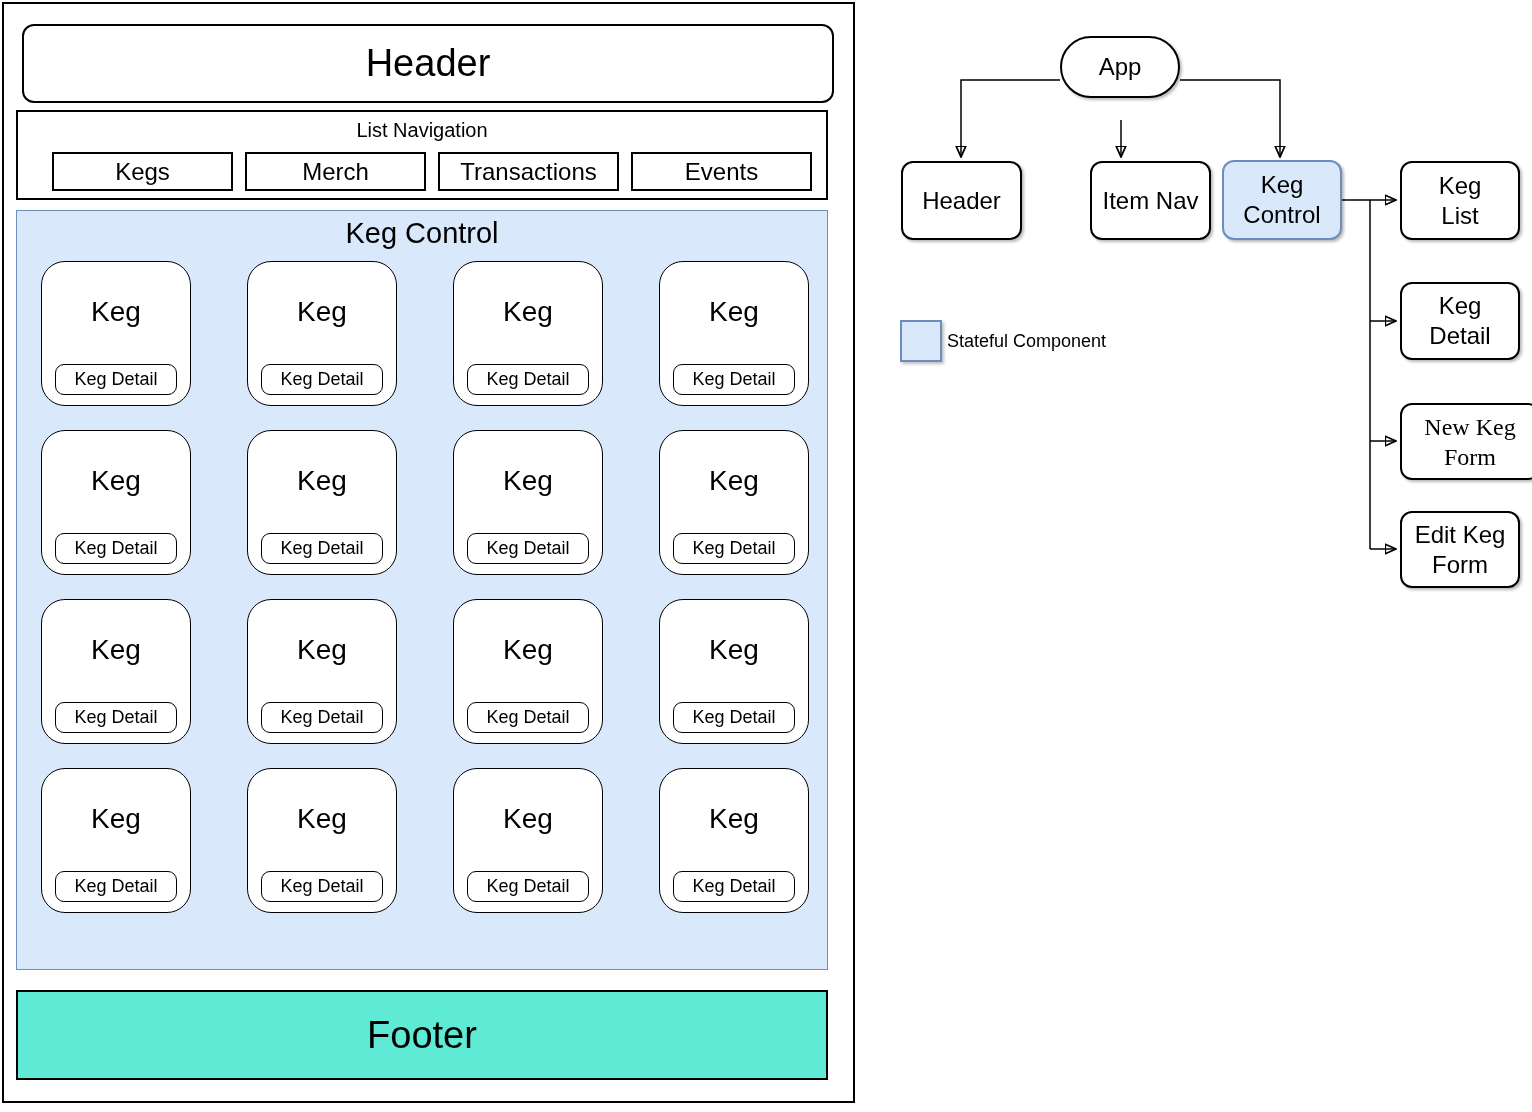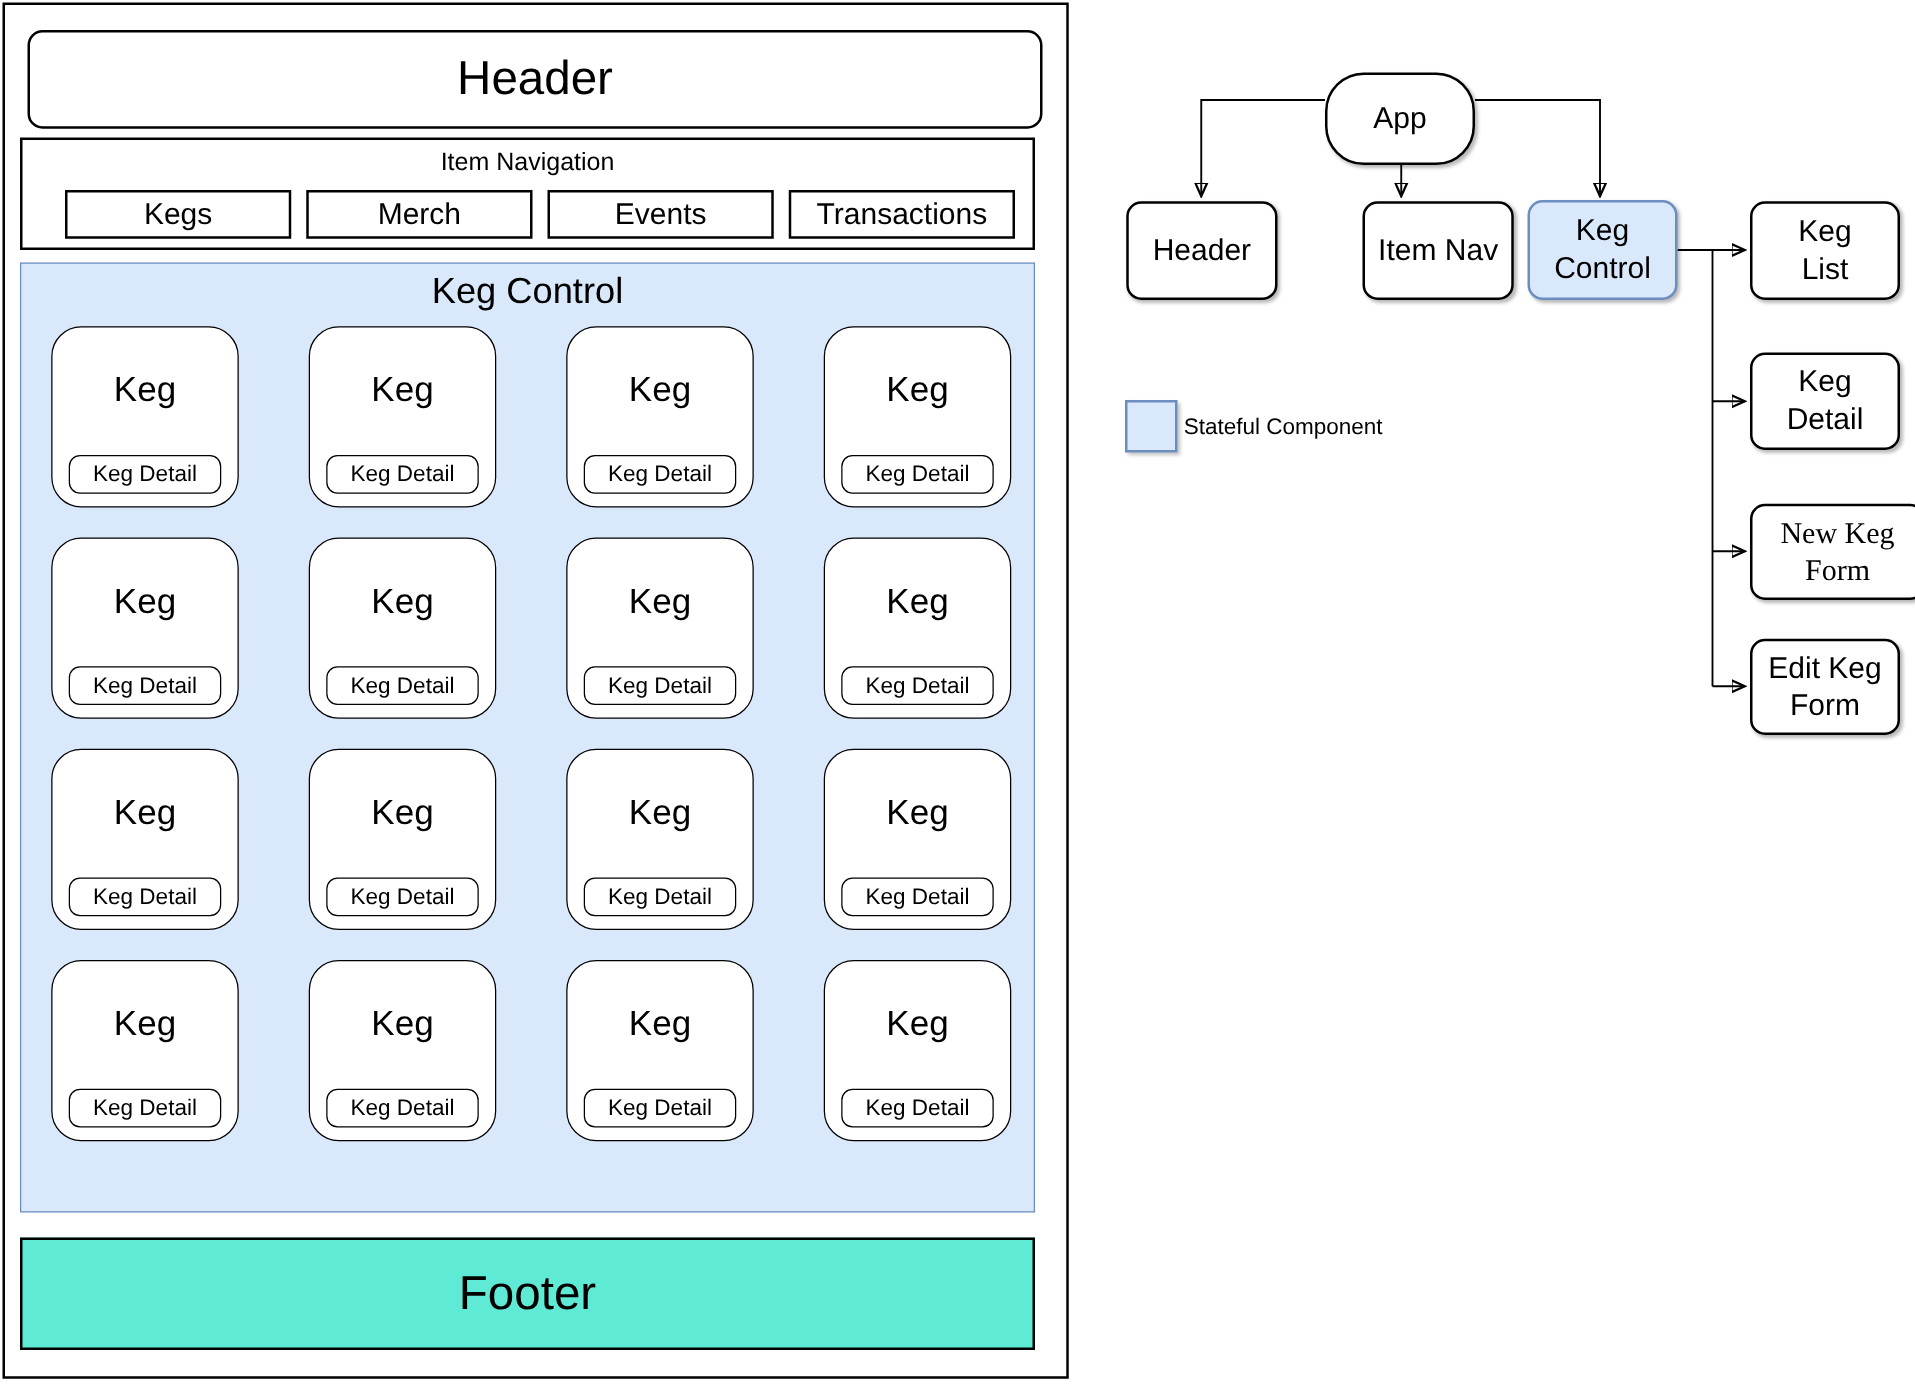--- a/index.html
+++ b/index.html
@@ -111,30 +111,30 @@
 </head>
 <body style="--stateful-fill: #dae8fc; --stateful-border: #6c8ebf;">
 
 <div class="wireframe">
 
   <div class="wf-header">
     <span>Header</span>
   </div>
 
   <div class="wf-nav">
-    <div class="wf-nav-title">Item Navigation</div>
+    <div class="wf-nav-title">List Navigation</div>
     <div class="wf-nav-row">
 
         <div class="nav-btn">Kegs</div>
 
         <div class="nav-btn">Merch</div>
 
+        <div class="nav-btn">Transactions</div>
+
         <div class="nav-btn">Events</div>
-
-        <div class="nav-btn">Transactions</div>
       </div>
   </div>
 
   <div class="wf-keg-control">
     <div class="kc-title">Keg Control</div>
     <div class="keg-grid">
 
         <div class="keg-card">
           <div class="keg-label">Keg</div>
           <div class="keg-detail-btn">Keg Detail</div>
@@ -232,21 +232,21 @@
   <path d="M1060,80 H961 V157" marker-end="url(#arrow)"></path>
   <path d="M1121,120 V157" marker-end="url(#arrow)"></path>
   <path d="M1180,80 H1280 V157" marker-end="url(#arrow)"></path>
   <path d="M1342,200 H1396" marker-end="url(#arrow)"></path>
   <path d="M1370,200 V549"></path>
   <path d="M1370,321 H1396" marker-end="url(#arrow)"></path>
   <path d="M1370,441 H1396" marker-end="url(#arrow)"></path>
   <path d="M1370,549 H1396" marker-end="url(#arrow)"></path>
 </svg>
 
-<div class="node" style="left:1060px;top:58px;width:120px;height:74px;border-radius:31px;">App</div>
+<div class="node" style="left:1060px;top:36px;width:120px;height:62px;border-radius:31px;">App</div>
 
 <div class="node" style="left:901px;top:161px;width:121px;height:79px;">Header</div>
 
 <div class="node" style="left:1060px;top:161px;width:121px;height:79px;margin-left:30px;">Item Nav</div>
 
 <div class="node stateful" style="left:1222px;top:160px;width:120px;height:80px;">Keg
 Control</div>
 
 <div class="node" style="left:1400px;top:161px;width:120px;height:79px;">Keg
 List</div>

